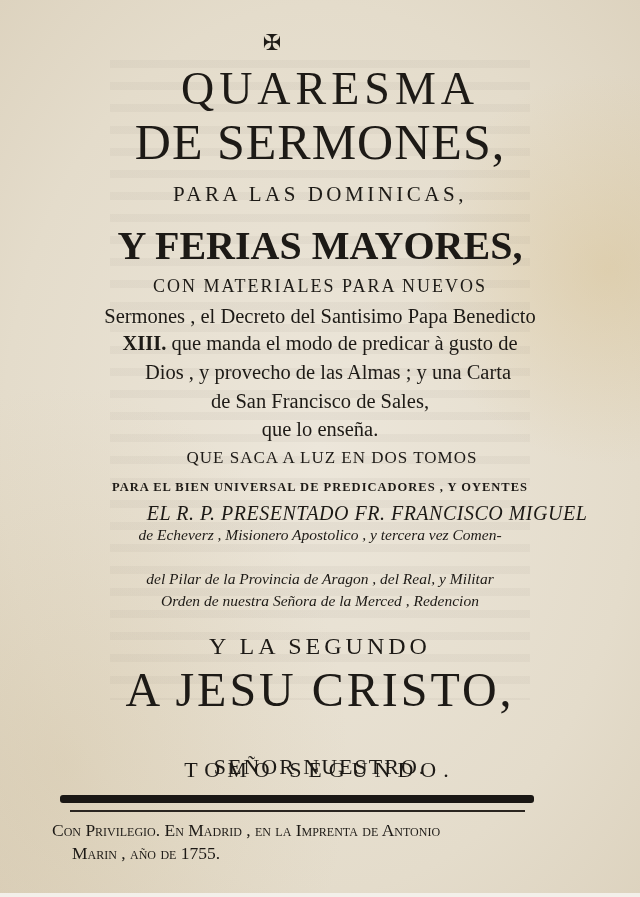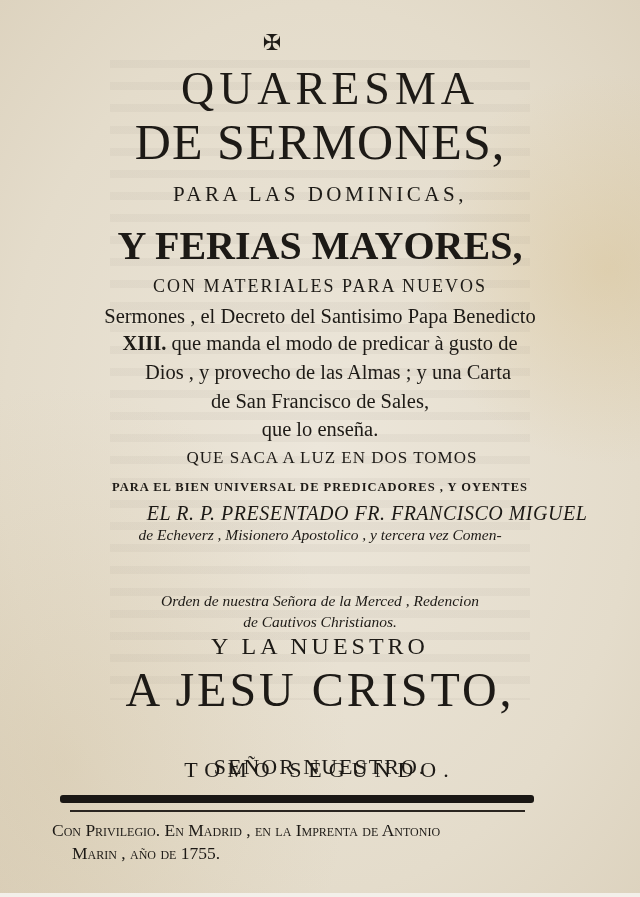--- a/index.html
+++ b/index.html
@@ -81,24 +81,24 @@
   <div class="line body b2"><span class="strong">XIII.</span><span> que manda el modo de predicar à gusto de</span></div>
   <div class="line body b3">Dios , y provecho de las Almas ; y una Carta</div>
   <div class="line body b4">de San Francisco de Sales,</div>
   <div class="line body b5">que lo enseña.</div>
 
   <div class="line saca">QUE SACA A LUZ EN DOS TOMOS</div>
   <div class="line para">PARA EL BIEN UNIVERSAL DE PREDICADORES , Y OYENTES</div>
 
   <div class="line it i1">EL R. P. PRESENTADO FR. FRANCISCO MIGUEL</div>
   <div class="line it i2">de Echeverz ,  Misionero  Apostolico , y tercera vez Comen-</div>
+  <div class="line it i4">del Pilar de la Provincia de Aragon , del Real, y Militar</div>
   <div class="line it i5">Orden de nuestra Señora de la Merced , Redencion</div>
-  <div class="line it i6">de Cautivos Christianos.</div>
 
-  <div class="line dedica">Y LA NUESTRO</div>
+  <div class="line dedica">Y LA SEGUNDO</div>
   <div class="line jesu">A JESU CRISTO,</div>
   <div class="line senor">SEÑOR NUESTRO.</div>
   <div class="line tomo">TOMO SEGUNDO.</div>
 
   <div class="rule-thick"></div>
   <div class="rule-thin"></div>
 
   <div class="line imprint1 sc">Con Privilegio. En Madrid , en  la Imprenta de Antonio</div>
   <div class="line imprint2 sc">Marin , año de 1755.</div>
 

